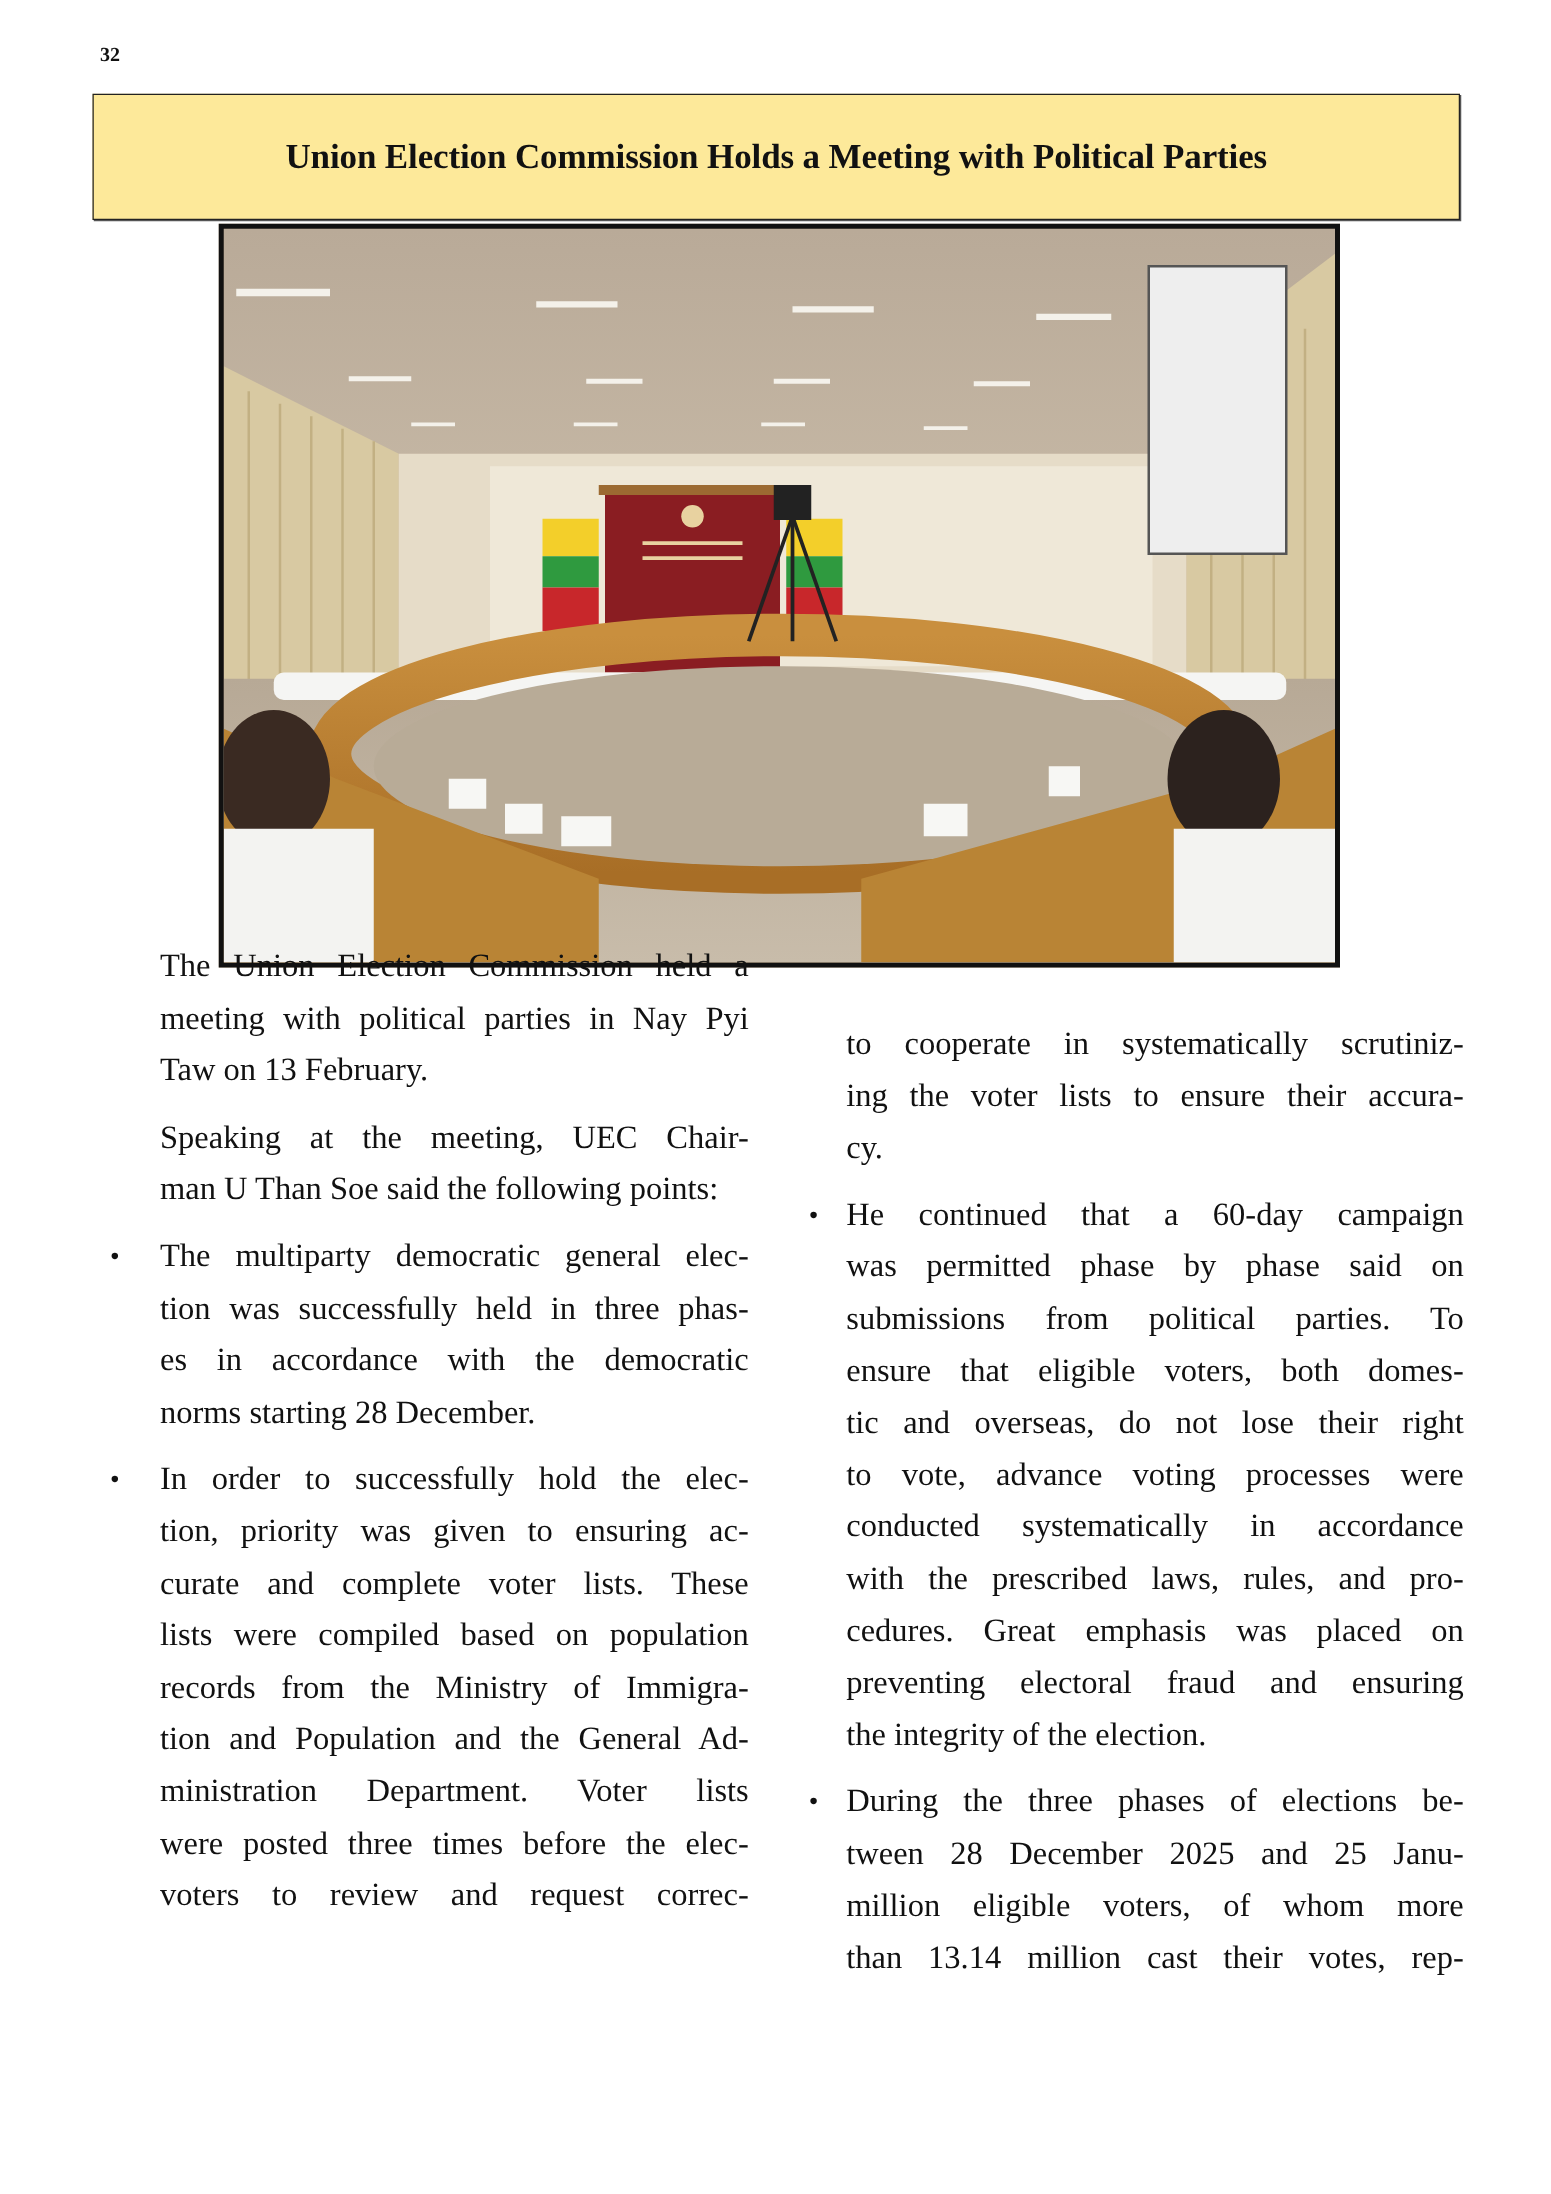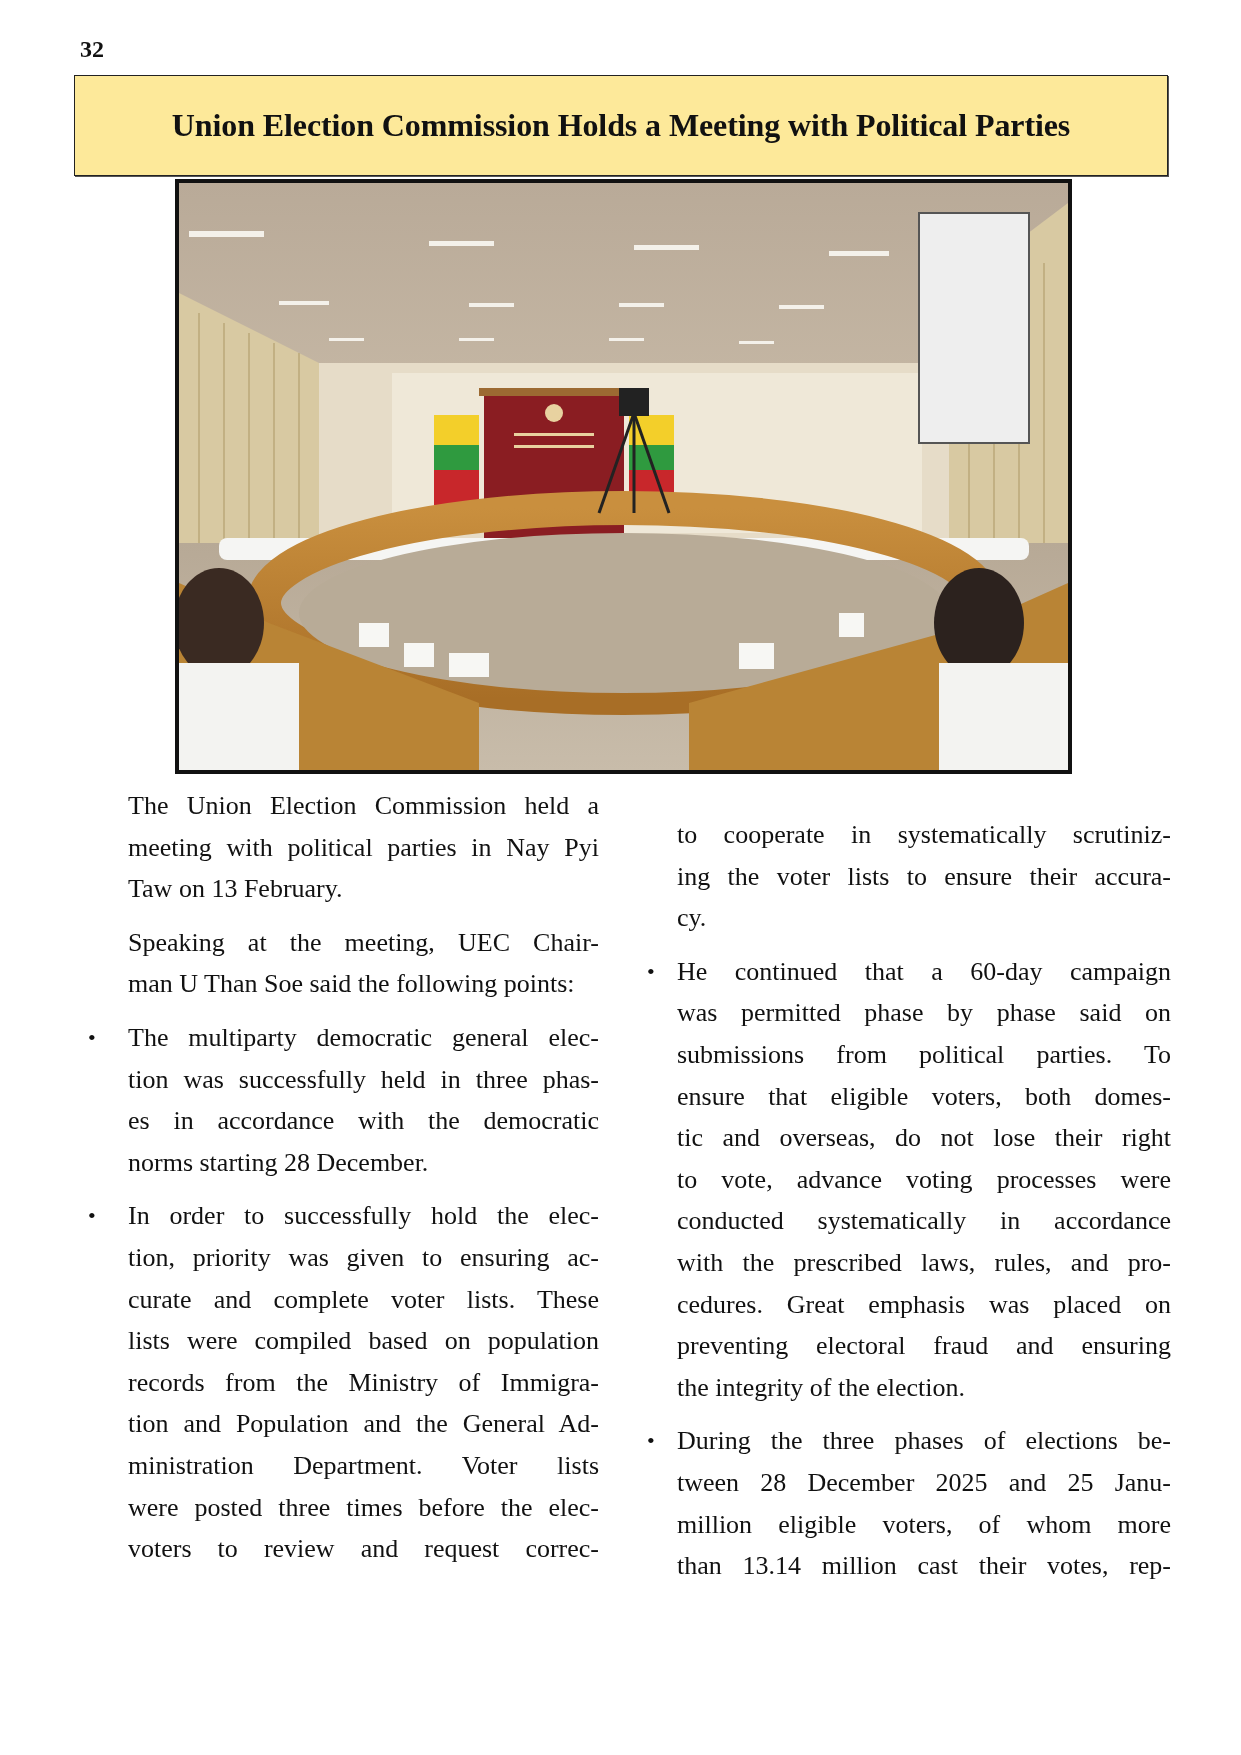--- a/index.html
+++ b/index.html
@@ -1,22 +1,22 @@
 <!DOCTYPE html>
 <html><head>
 <meta charset="utf-8">
 <style>
   html, body { margin:0; padding:0; background:#ffffff; }
   body { width:1241px; height:1755px; position:relative; overflow:hidden; font-family:"Liberation Serif", serif; color:#111; }
-  .page-number { position:absolute; left:80px; top:36px; font-size:24px; font-weight:bold; }
+  .page-number { position:absolute; left:80px; top:36px; font-size:16px; font-weight:bold; }
   .title-box { position:absolute; left:74px; top:75px; width:1094px; height:101px; background:#fde99a; border:1.5px solid #222; box-shadow:1px 1px 0 #555; display:flex; align-items:center; justify-content:center; box-sizing:border-box; }
-  .title-box h1 { margin:0; font-size:32px; font-weight:bold; letter-spacing:-0.1px; }
+  .title-box h1 { margin:0; font-size:28px; font-weight:bold; letter-spacing:-0.1px; }
   .photo { position:absolute; left:175px; top:179px; width:897px; height:595px; border:4px solid #111; box-sizing:border-box; overflow:hidden; background:#c9b394; }
   .col { position:absolute; font-size:26px; line-height:41.6px; }
-  .col-left { left:90px; top:785px; width:509px; }
+  .col-left { left:90px; top:752px; width:509px; }
   .col-right { left:647px; top:785px; width:524px; }
   .para { text-indent:38px; text-align:justify; margin-bottom:12px; }
   .line { display:block; text-align:justify; text-align-last:justify; white-space:nowrap; height:41.6px; }
   .line.last { text-align-last:left; }
   .bullet { position:relative; padding-left:38px; margin-bottom:12px; }
   .bullet.right { padding-left:30px; }
   .bullet-dot { position:absolute; left:-2px; top:0; font-size:22px; }
   .bullet.right .bullet-dot { left:0; }
   .cont { padding-left:30px; margin-bottom:12px;margin-top:29px; }
   .indent { text-indent:38px; }

